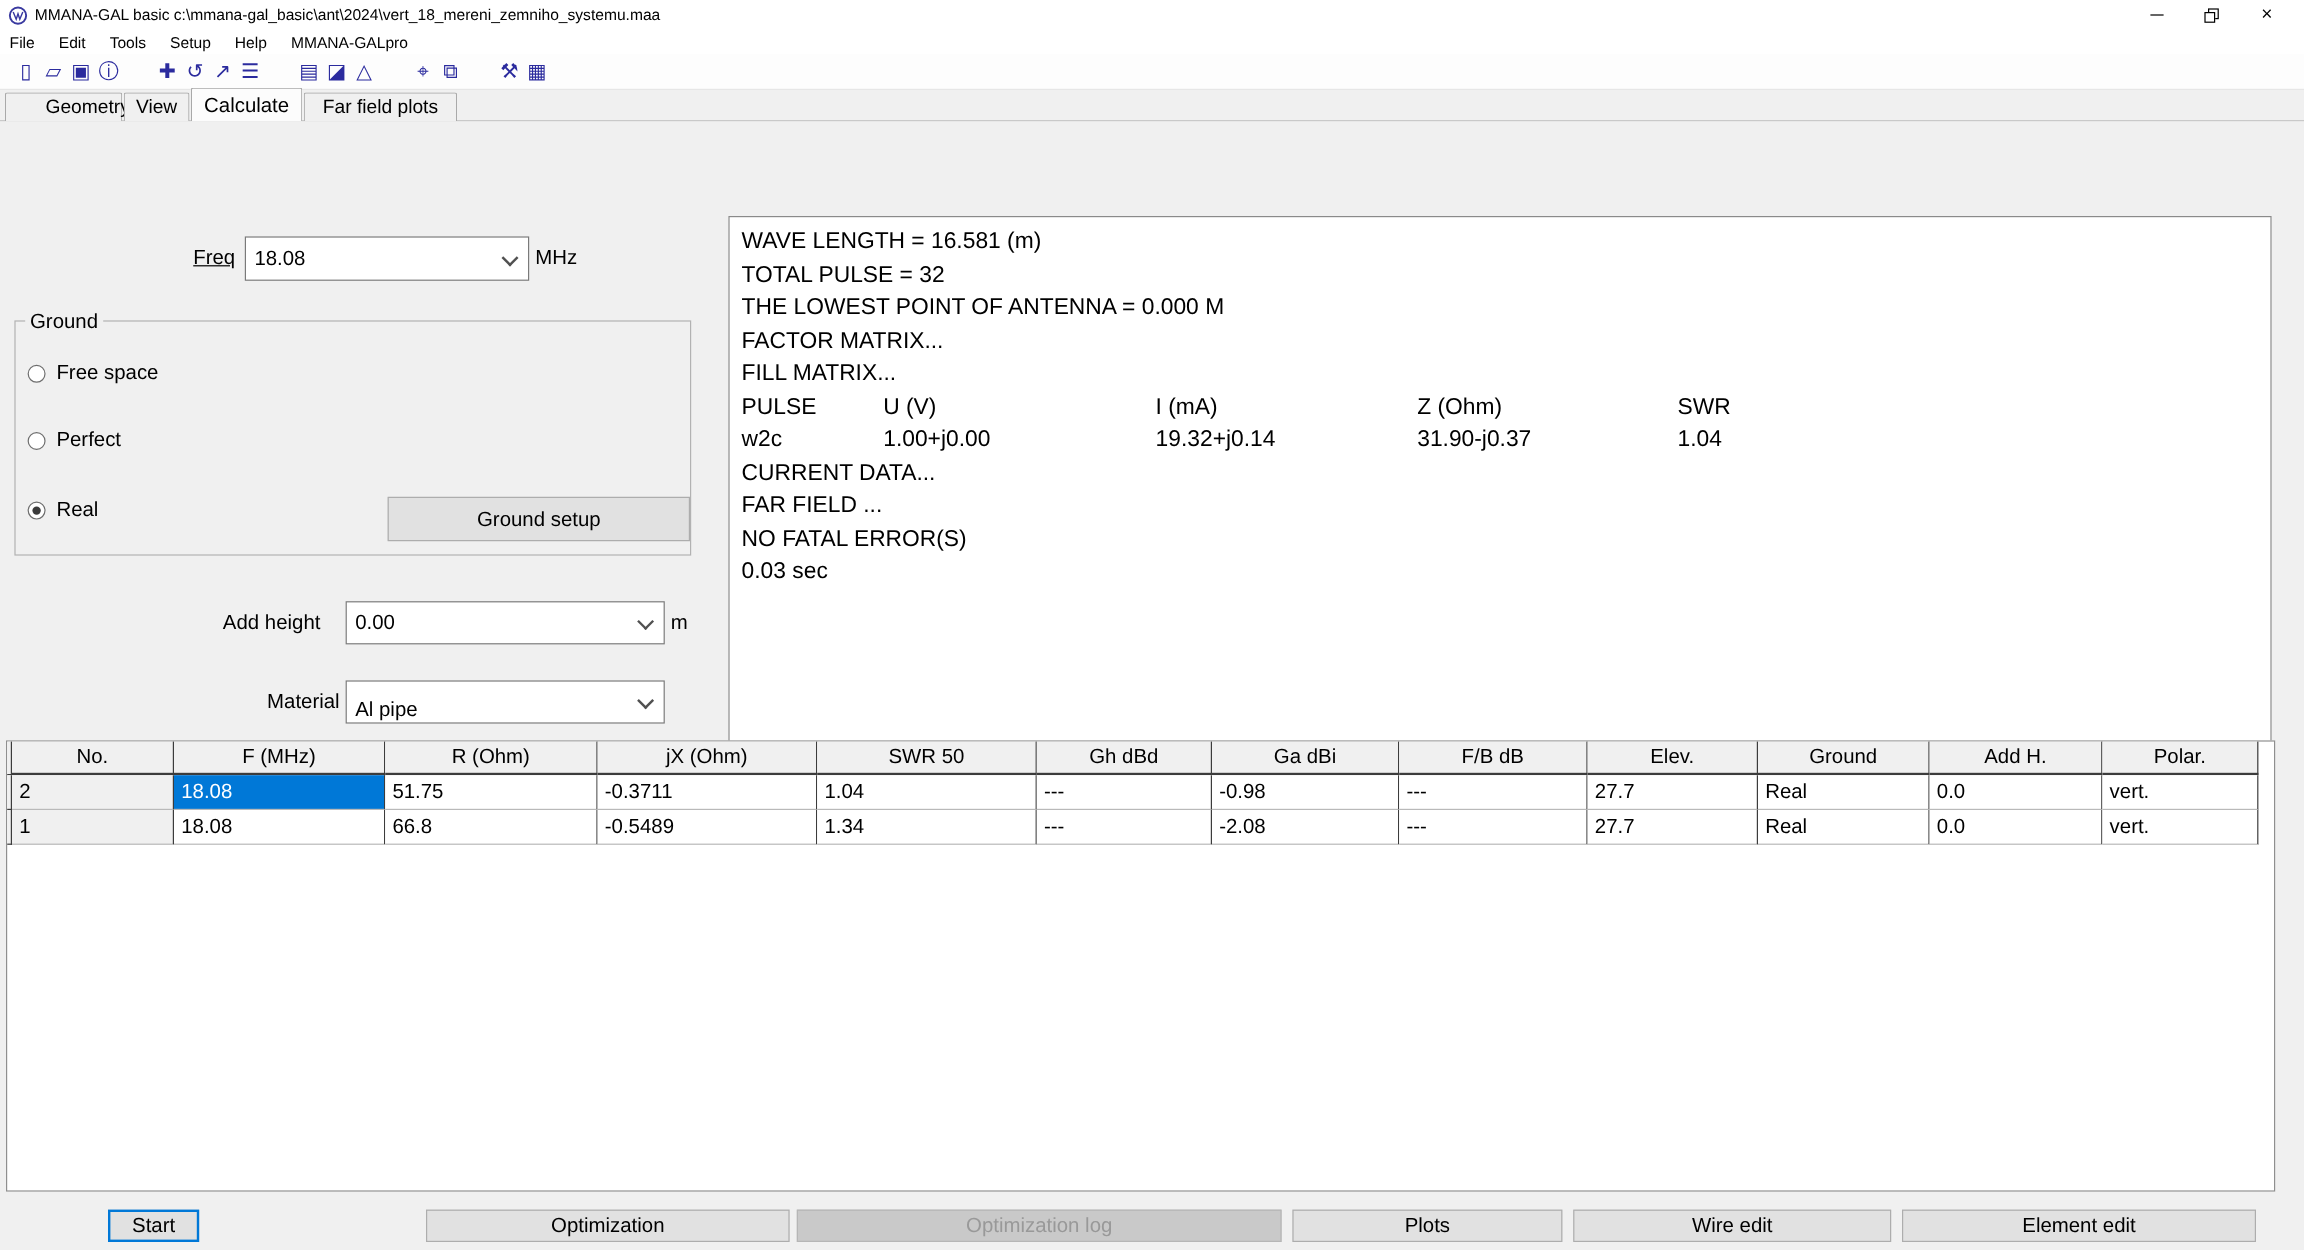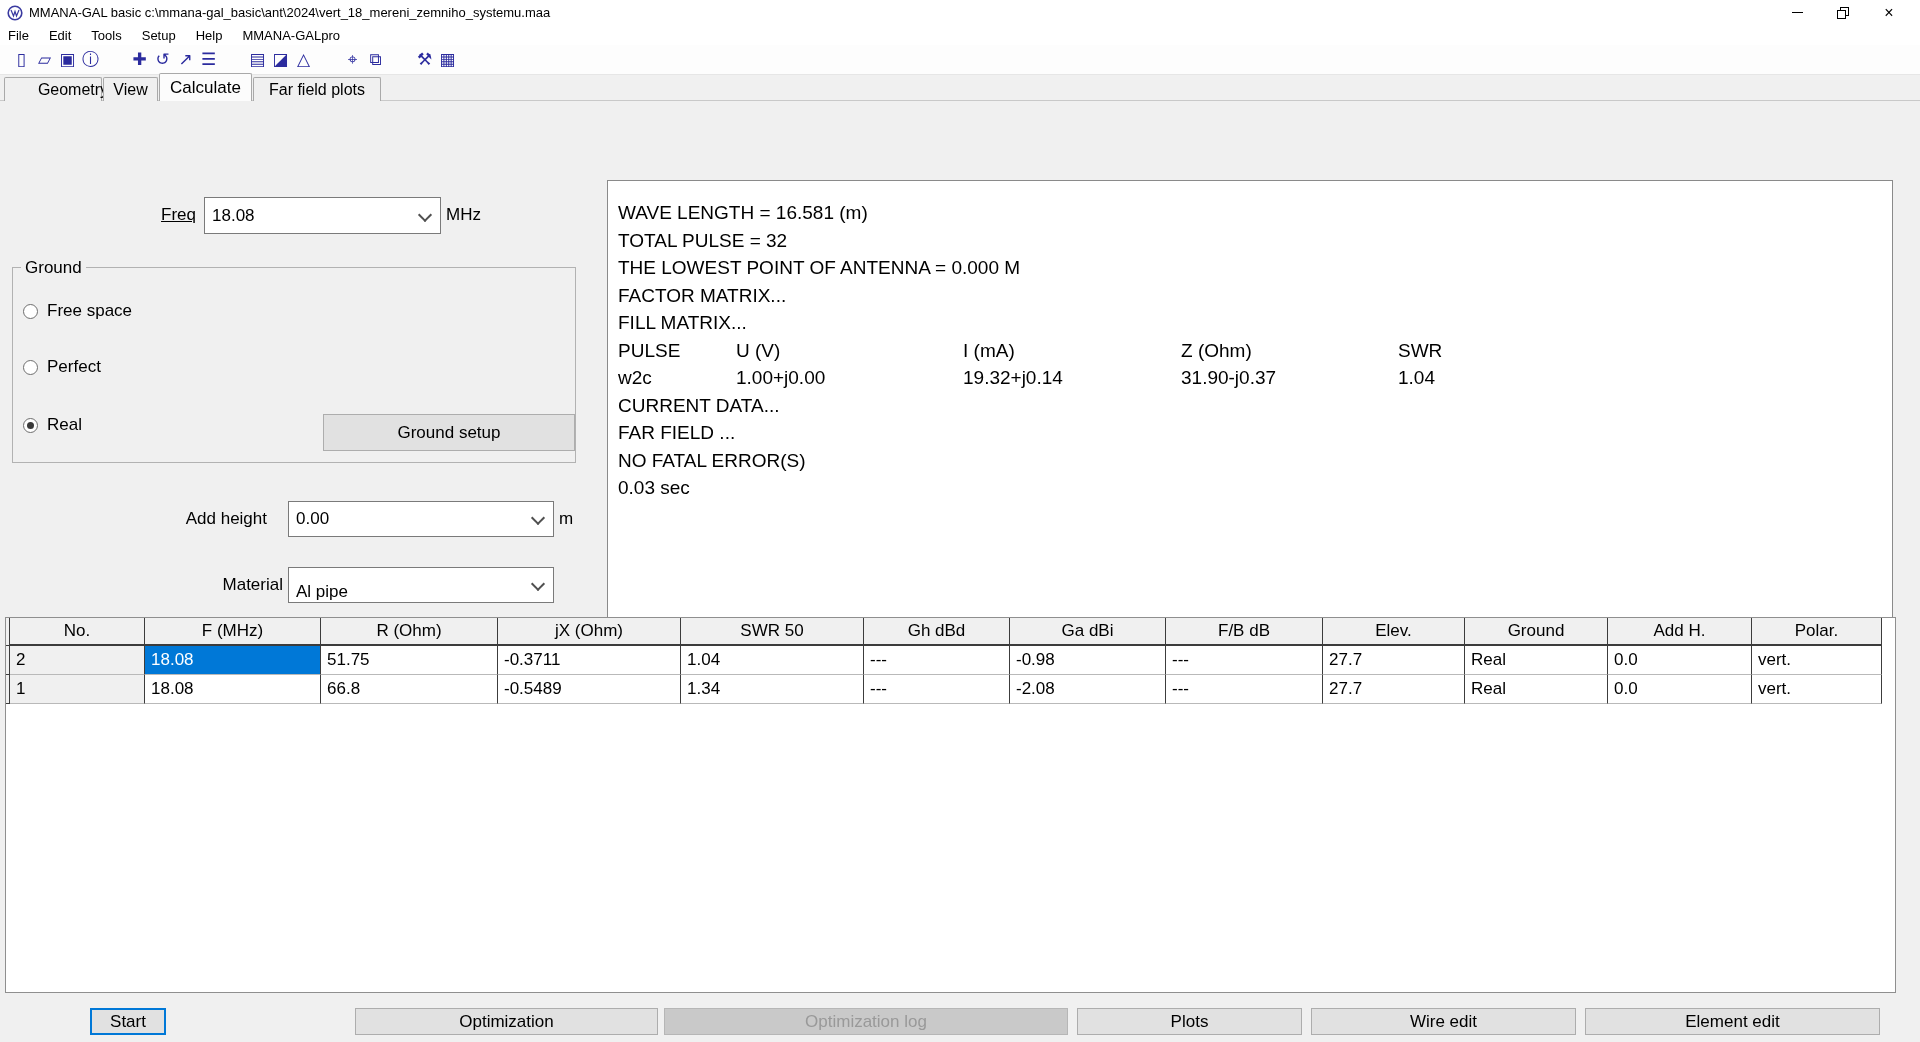--- a/index.html
+++ b/index.html
@@ -55,21 +55,21 @@
                 margin-right:9px;position:relative;box-sizing:border-box;flex:0 0 auto;}
   .radio-circle.checked::after{content:"";position:absolute;left:3px;top:3px;width:7px;height:7px;
                 border-radius:50%;background:#3a3a3a;}
   .push-btn{background:#e1e1e1;border:1px solid #adadad;font-size:17px;display:flex;
             align-items:center;justify-content:center;box-sizing:border-box;}
   #ground-setup{position:absolute;left:310px;top:146px;width:252px;height:37px;}
 
   
   .output{position:absolute;left:607px;top:180px;width:1286px;height:510px;background:#fff;
           border:1px solid #8a8a8a;box-sizing:border-box;font-size:19px;line-height:27.5px;
-          padding:18px 8px 0 10px;white-space:nowrap;overflow:hidden;}
+          padding:7px 8px 0 10px;white-space:nowrap;overflow:hidden;}
   .pcol0{display:inline-block;width:118px;}
   .pcol1{display:inline-block;width:227px;}
   .pcol2{display:inline-block;width:218px;}
   .pcol3{display:inline-block;width:217px;}
 
   
   .grid{position:absolute;left:5px;top:617px;width:1891px;height:376px;background:#fff;
         border:1px solid #8f8f8f;box-sizing:border-box;}
   .grow{display:flex;}
   .cell{box-sizing:border-box;display:flex;align-items:center;font-size:17px;flex:0 0 auto;}

